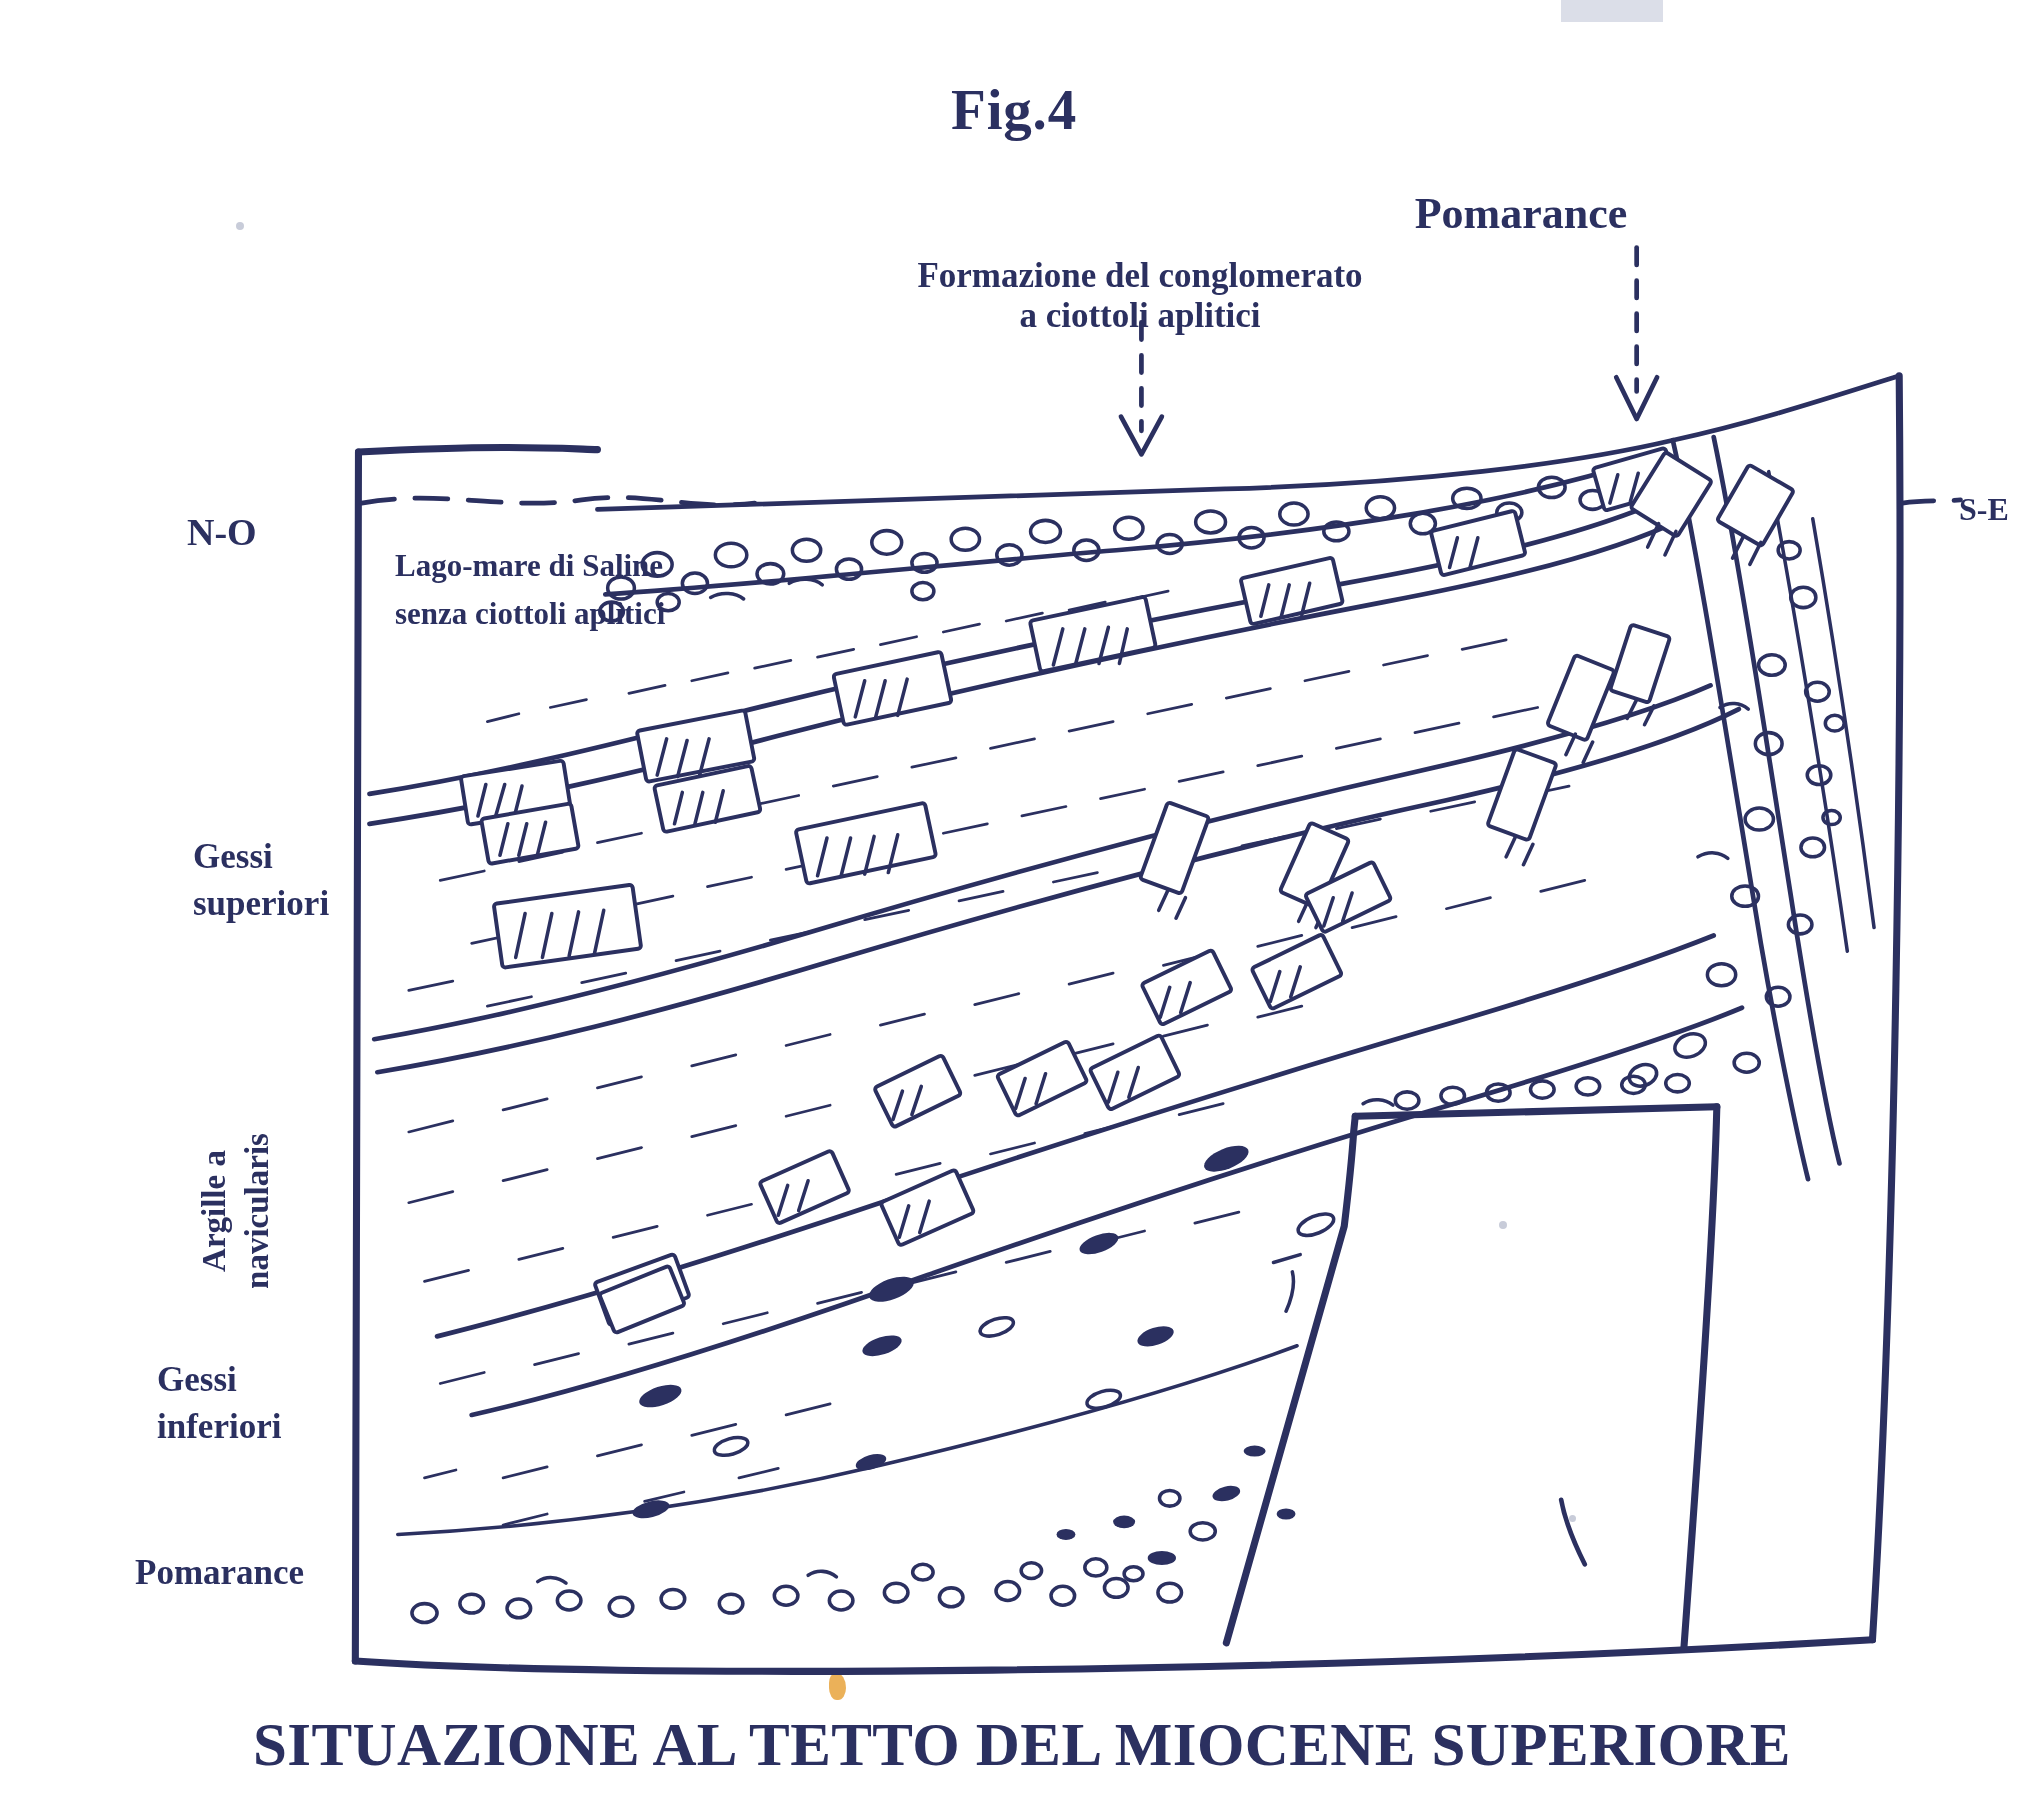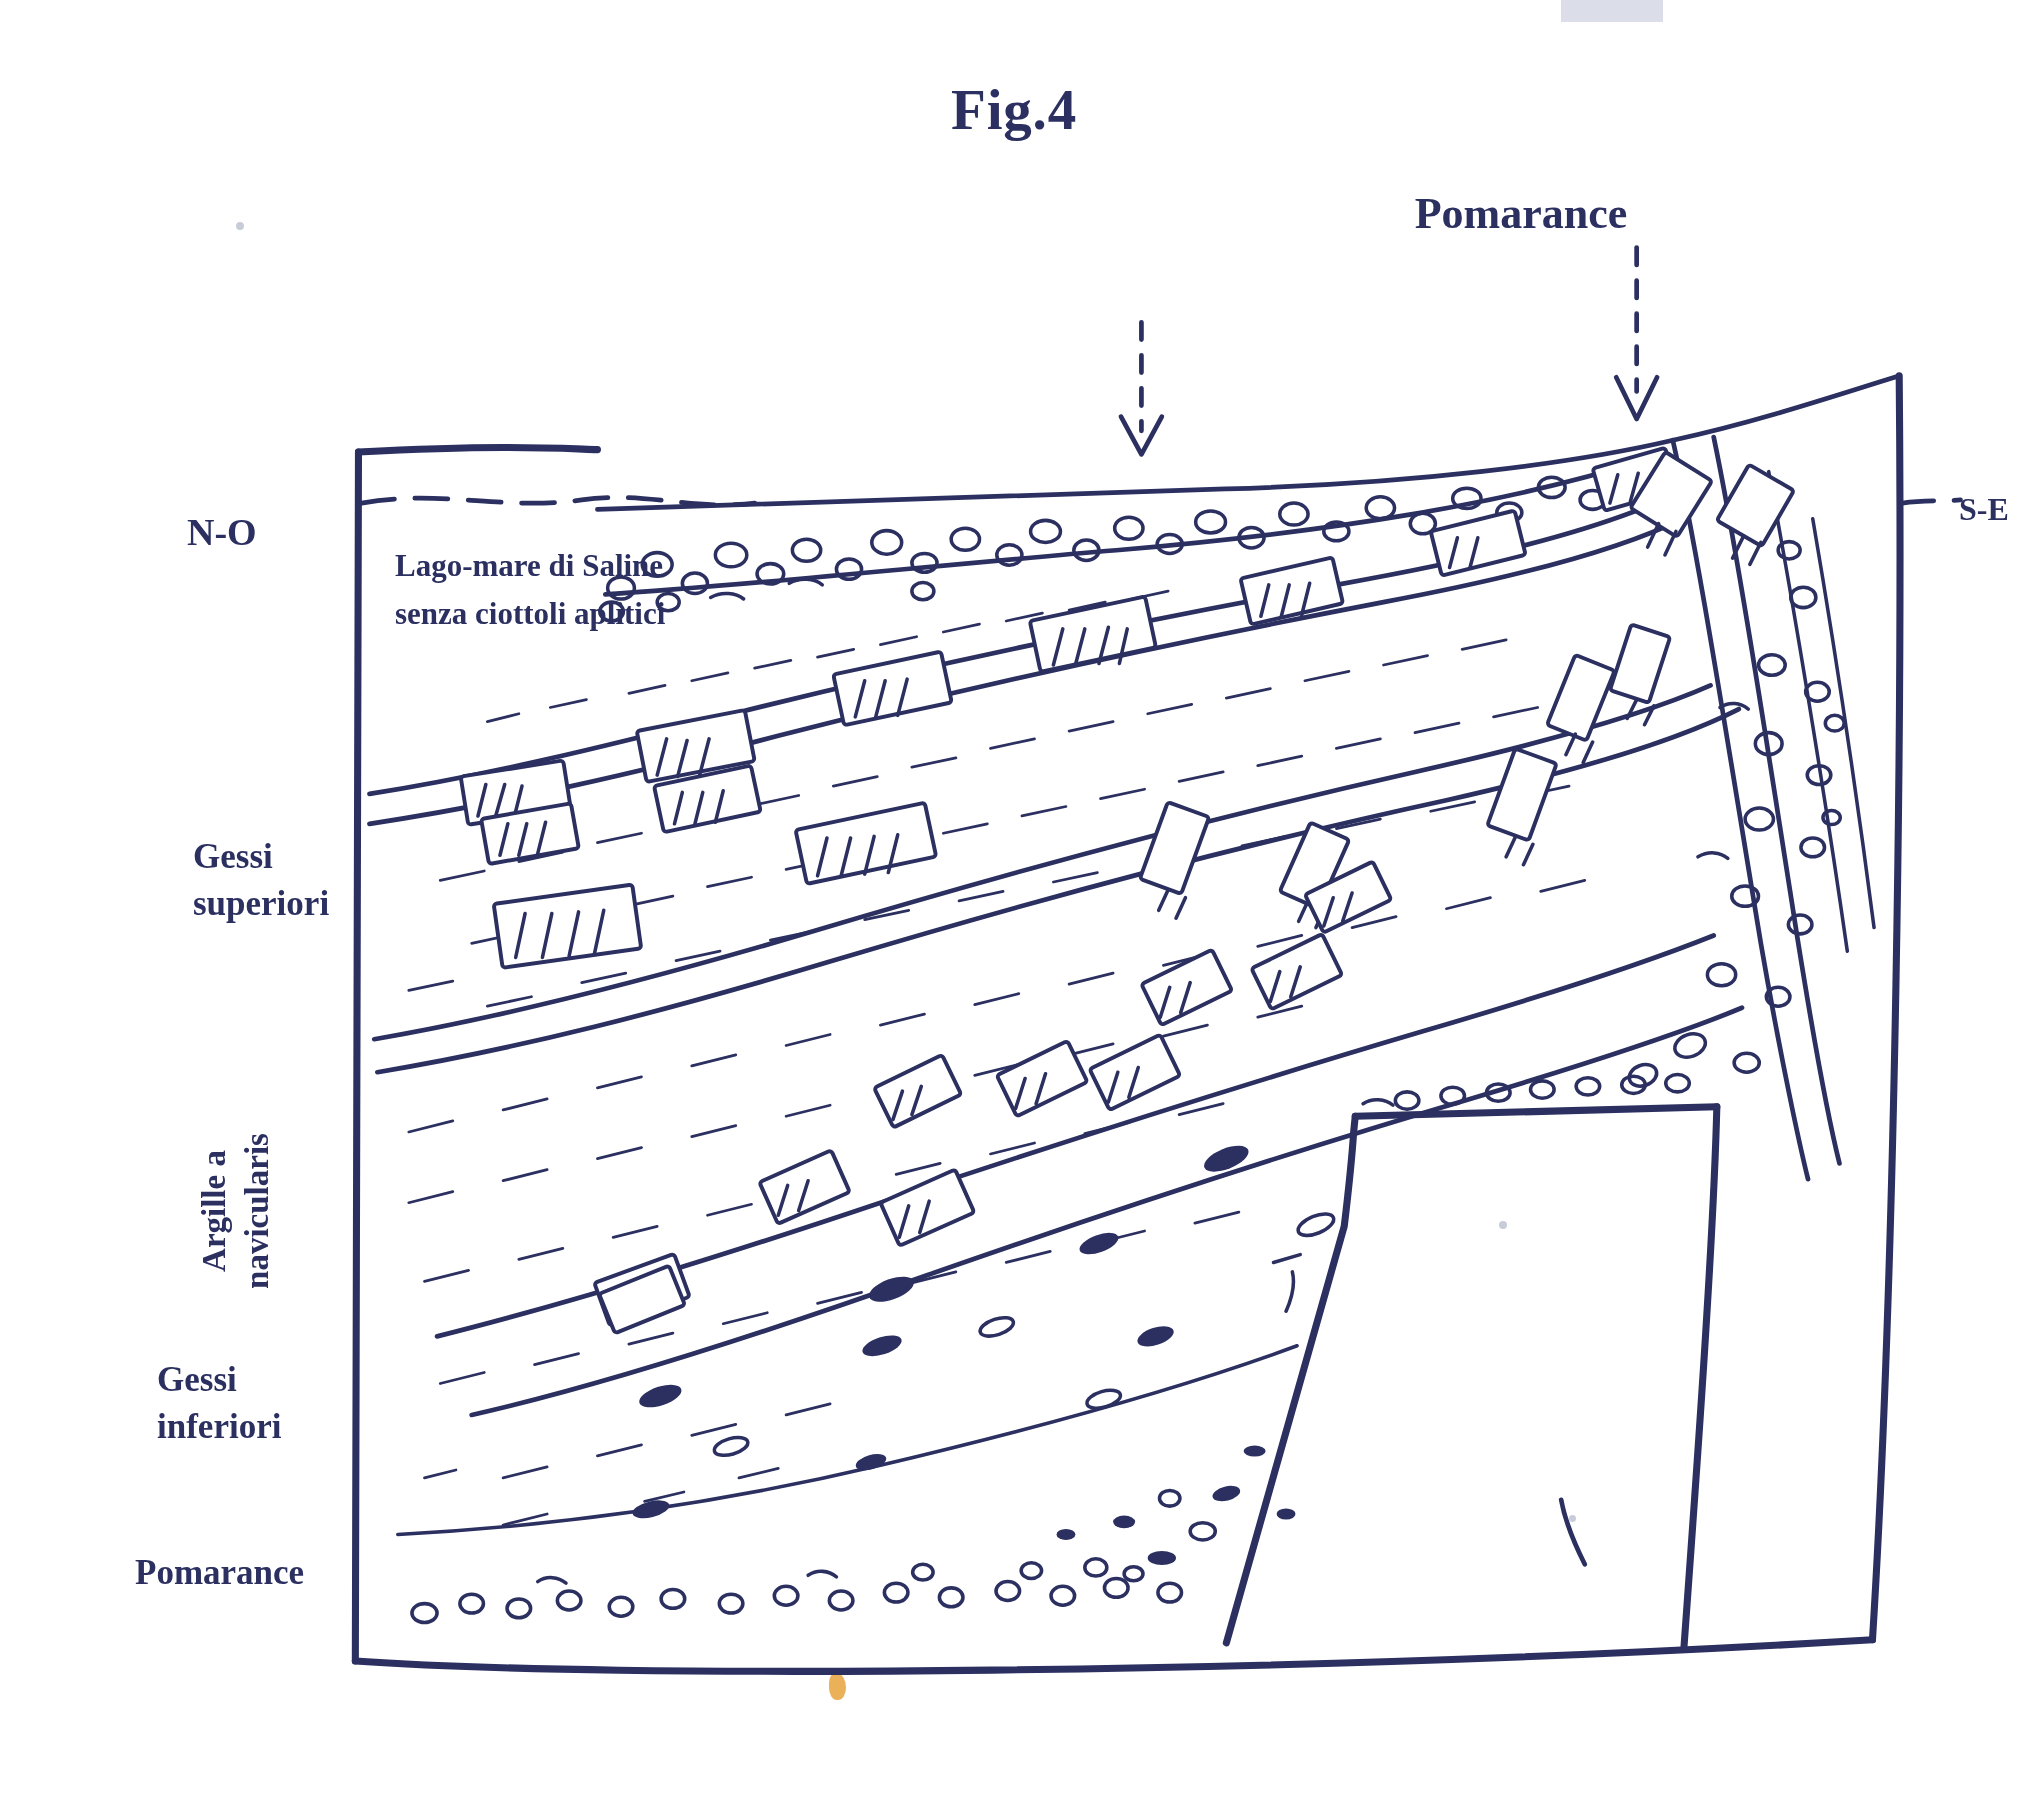--- a/index.html
+++ b/index.html
@@ -151,32 +151,35 @@
 
   <div class="smudge-top"></div>
   <div class="smudge-orange"></div>
   <div class="speck" style="left:236px;top:222px;width:7.9px;height:7.9px;"></div>
   <div class="speck" style="left:1499px;top:1221px;width:7.9px;height:7.9px;"></div>
   <div class="speck" style="left:1569px;top:1515px;width:7px;height:7px;"></div>
 
   <div class="txt" id="fig-title">Fig.4</div>
 
   <div class="txt" id="label-pomarance">Pomarance</div>
+  <div class="txt" id="label-formazione">Formazione del conglomerato
+a ciottoli aplitici</div>
   <div class="txt" id="label-no">N-O</div>
   <div class="txt" id="label-se">S-E</div>
   <div class="txt" id="label-lagomare">Lago-mare di Saline
 senza ciottoli aplitici</div>
   <div class="txt" id="label-gessi-sup">Gessi
 superiori</div>
   <div class="txt" id="label-gessi-inf">Gessi
 inferiori</div>
   <div class="txt" id="label-lacustre">Pomarance</div>
   <div class="txt" id="label-argille">Argille a
 navicularis</div>
 
+  <div class="txt" id="caption-bottom">SITUAZIONE AL TETTO DEL MIOCENE SUPERIORE</div>
 
   <svg id="drawing" viewBox="0 0 2576 2314">
 
     <g>
       <path class="ink ink-med" stroke-dasharray="22 20" d="M1452 410 L1452 548"></path>
       <path class="ink ink-med" d="M1426 530 L1452 578 L1478 530"></path>
     </g>
 
     <g>
       <path class="ink ink-med" stroke-dasharray="22 20" d="M2082 315 L2082 498"></path>

